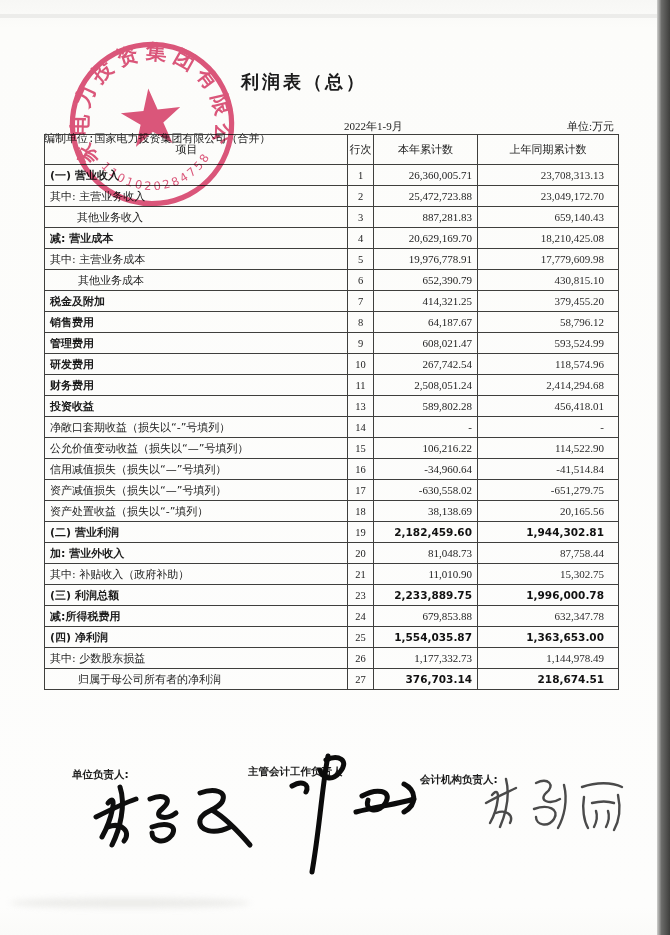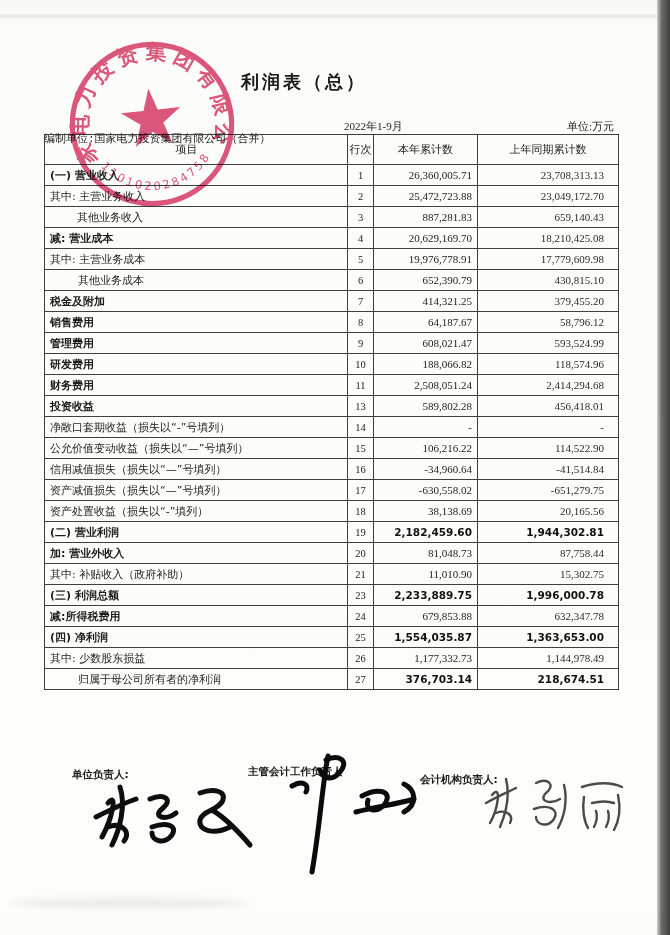--- a/index.html
+++ b/index.html
@@ -126,21 +126,21 @@
         </tr>
         <tr>
           <td class="c-item ind0 b">管理费用</td>
           <td class="c-line">9</td>
           <td class="c-num">608,021.47</td>
           <td class="c-num c-pri">593,524.99</td>
         </tr>
         <tr>
           <td class="c-item ind0 b">研发费用</td>
           <td class="c-line">10</td>
-          <td class="c-num">188,066.82</td>
+          <td class="c-num">267,742.54</td>
           <td class="c-num c-pri">118,574.96</td>
         </tr>
         <tr>
           <td class="c-item ind0 b">财务费用</td>
           <td class="c-line">11</td>
           <td class="c-num">2,508,051.24</td>
           <td class="c-num c-pri">2,414,294.68</td>
         </tr>
         <tr>
           <td class="c-item ind0 b">投资收益</td>

